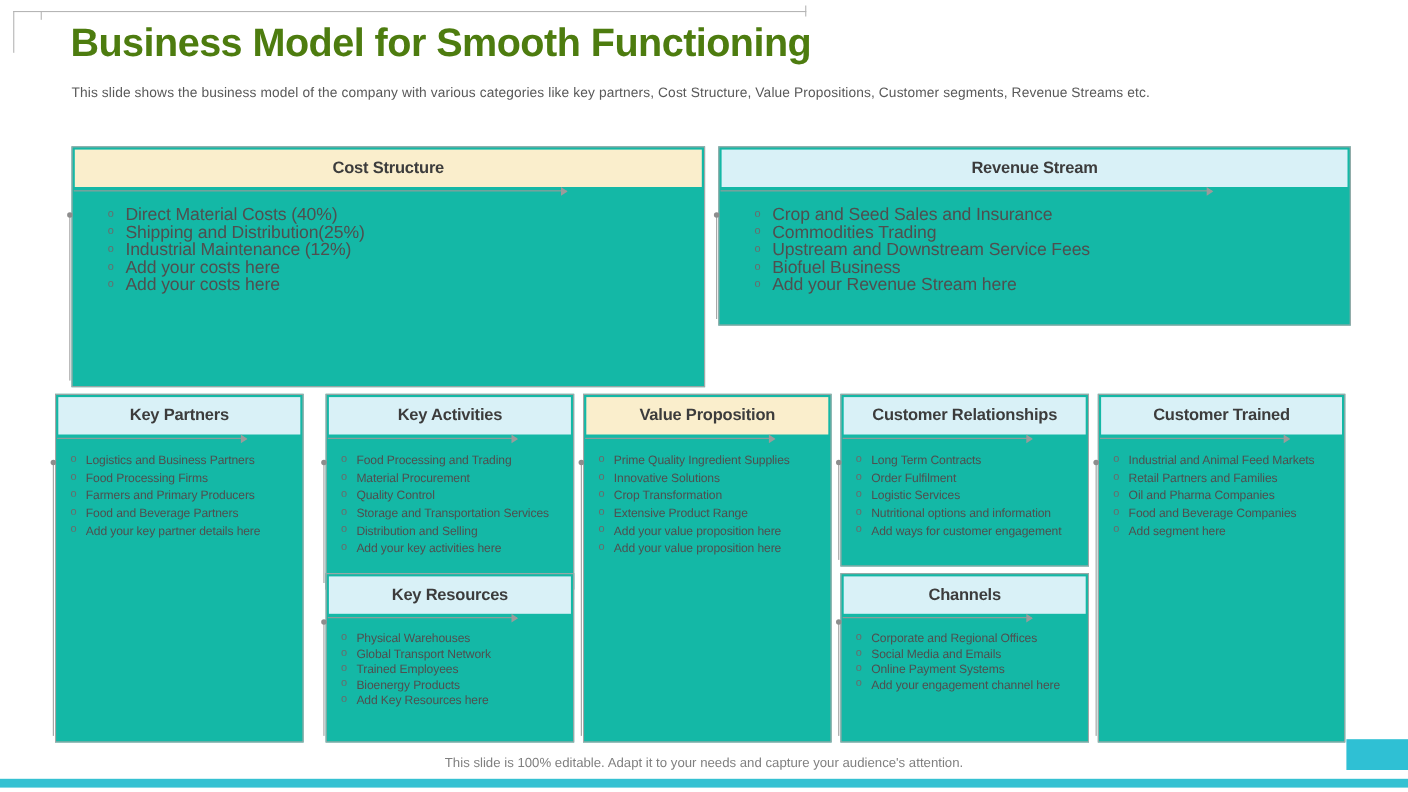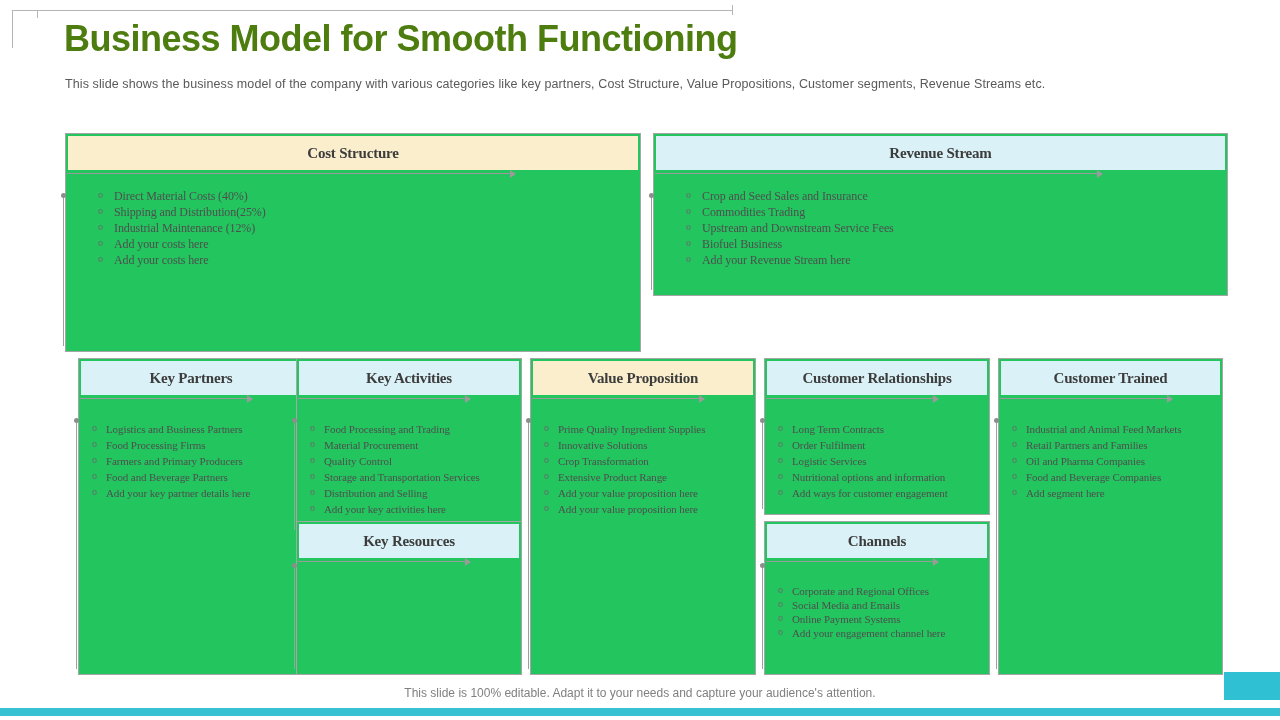--- a/index.html
+++ b/index.html
@@ -12,42 +12,42 @@
   .frame-hline { position: absolute; left: 12px; top: 10px; width: 721px; height: 1px; background: #b5b5b5; }
   .frame-vline { position: absolute; left: 12px; top: 10px; width: 1px; height: 38px; background: #b5b5b5; }
   .frame-tick-a { position: absolute; left: 37px; top: 10px; width: 1px; height: 8px; background: #b5b5b5; }
   .frame-tick-b { position: absolute; left: 732px; top: 5px; width: 1px; height: 10px; background: #b5b5b5; }
 
   .title { position: absolute; left: 64px; top: 18px; font-size: 36px; font-weight: 700;
            color: #4d7c0f; letter-spacing: -0.5px; }
   .subtitle { position: absolute; left: 65px; top: 77px; width: 1100px; font-size: 12.5px;
               color: #595959; letter-spacing: 0.1px; }
 
-  .box { position: absolute; border: 1px solid #a6a6a6; background: #22c55e; font-family: Liberation Serif, serif; }
+  .box { position: absolute; border: 1px solid #a6a6a6; background: #14b8a6; }
 
   .hd { margin: 2px; height: 34px; line-height: 34px; text-align: center;
         font-weight: 700; font-size: 15px; color: #3c3c3c; letter-spacing: -0.2px; }
   .hd-yellow { background: #faeecc; }
   .hd-blue   { background: #d9f1f7; }
 
   .arrow { position: relative; height: 1px; background: #9b9b9b; margin-left: 1px; margin-top: 3px; }
   .arrow::after { content: ''; position: absolute; right: -1px; top: -3px; width: 0; height: 0;
                   border-left: 6px solid #9b9b9b; border-top: 4px solid transparent;
                   border-bottom: 4px solid transparent; }
   .arrow.w-top { width: 78%; }
   .arrow.w-small { width: 77%; }
 
   .conn { position: absolute; left: -3px; top: 62px; bottom: 5px; width: 1px; background: #9f9f9f; }
   .conn::before { content: ''; position: absolute; top: -3px; left: -2px; width: 5px; height: 5px;
                   border-radius: 50%; background: #8d8d8d; }
   .low .conn { top: 44px; }
 
   ul.items { list-style: none; margin: 14px 0 0 0; padding: 0 4px 0 30px; }
-  .small ul.items { margin-top: 22px; padding-left: 11px; }
-  ul.items li { position: relative; padding-left: 18px; font-size: 12px; line-height: 16px;
+  .small ul.items { margin-top: 12px; padding-left: 11px; }
+  ul.items li { position: relative; padding-left: 18px; font-size: 16px; line-height: 16px;
                 color: #4f4f4f; letter-spacing: -0.1px; white-space: nowrap; }
   ul.items li::before { content: 'o'; position: absolute; left: 2px; top: -1px;
                         font-size: 10px; color: #6a6a6a; }
   .small ul.items li { font-size: 11px; padding-left: 16px; }
   .tight ul.items li { line-height: 14px; }
 
   .footer { position: absolute; left: 0; top: 686px; width: 100%; text-align: center;
             font-size: 12px; color: #808080; }
   .teal-corner { position: absolute; left: 1224px; top: 672px; width: 56px; height: 28px; background: #2fc0d4; }
   .teal-bar { position: absolute; left: 0; top: 708px; width: 1280px; height: 8px; background: #35c1d2; }
@@ -88,21 +88,21 @@
     <div class="arrow w-top"></div>
     <ul class="items">
         <li>Crop and Seed Sales and Insurance</li>
         <li>Commodities Trading</li>
         <li>Upstream and Downstream Service Fees</li>
         <li>Biofuel Business</li>
         <li>Add your Revenue Stream here</li>
       </ul>
   </div>
 
-  <div class="box small" style="left:78px;top:358px;width:226px;height:317px;">
+  <div class="box small" style="left:50px;top:358px;width:226px;height:317px;">
     <div class="conn"></div>
     <div class="hd hd-blue">
       <span>Key Partners</span>
     </div>
     <div class="arrow w-small"></div>
     <ul class="items">
         <li>Logistics and Business Partners</li>
         <li>Food Processing Firms</li>
         <li>Farmers and Primary Producers</li>
         <li>Food and Beverage Partners</li>
@@ -125,20 +125,27 @@
         <li>Add your key activities here</li>
       </ul>
   </div>
 
   <div class="box small low tight" style="left:296px;top:521px;width:226px;height:154px;">
     <div class="conn"></div>
     <div class="hd hd-blue">
       <span>Key Resources</span>
     </div>
     <div class="arrow w-small"></div>
+    <ul class="items">
+        <li>Physical Warehouses</li>
+        <li>Global Transport Network</li>
+        <li>Trained Employees</li>
+        <li>Bioenergy Products</li>
+        <li>Add Key Resources here</li>
+      </ul>
   </div>
 
   <div class="box small" style="left:530px;top:358px;width:226px;height:317px;">
     <div class="conn"></div>
     <div class="hd hd-yellow">
       <span>Value Proposition</span>
     </div>
     <div class="arrow w-small"></div>
     <ul class="items">
         <li>Prime Quality Ingredient Supplies</li>

